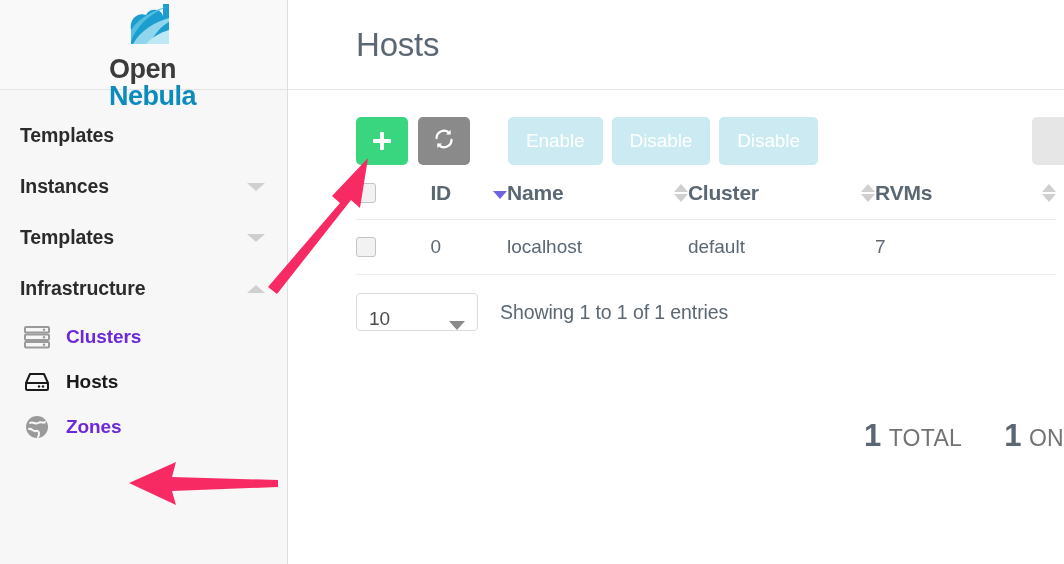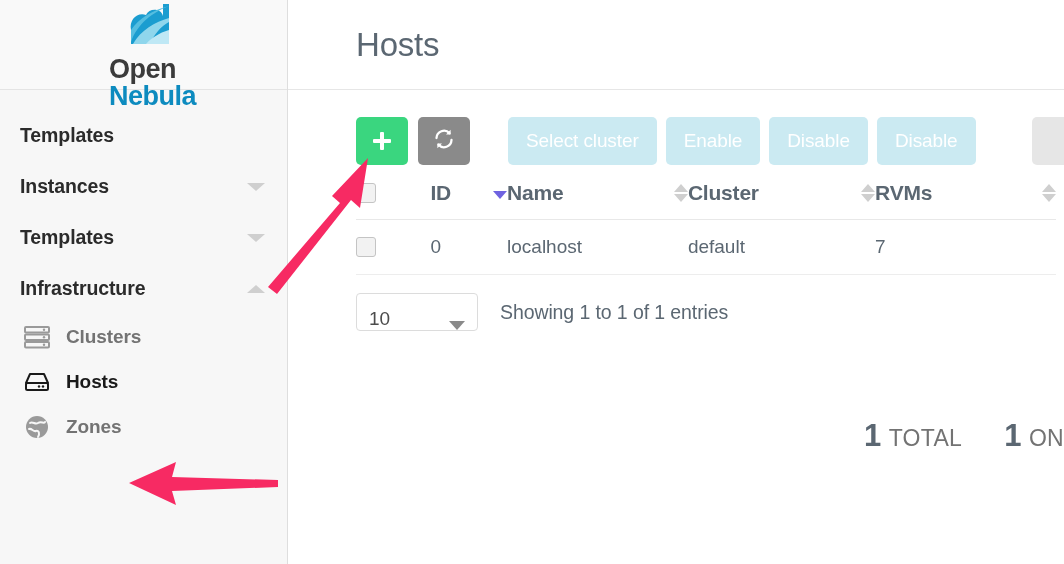--- a/index.html
+++ b/index.html
@@ -97,21 +97,21 @@
     height: 26px;
     flex: 0 0 30px;
     margin-right: 14px;
     display: flex;
     align-items: center;
     justify-content: center;
   }
   .sub-label {
     font-size: 19px;
     font-weight: bold;
-    color: #737373;
+    color: #6d28d9;
     letter-spacing: -0.1px;
   }
   .sub-item.active .sub-label { color: #1a1a1a; }
 
   
   .main {
     flex: 1 1 auto;
     height: 564px;
     background: #ffffff;
     position: relative;
@@ -420,21 +420,20 @@
         <span>
           <svg width="24" height="24" viewBox="0 0 24 24">
             <path d="M4.5 11 A7.5 7.5 0 0 1 17.5 6.2" fill="none" stroke="#fff" stroke-width="2.3" stroke-linecap="round"></path>
             <path d="M19.5 13 A7.5 7.5 0 0 1 6.5 17.8" fill="none" stroke="#fff" stroke-width="2.3" stroke-linecap="round"></path>
             <path d="M18.6 2.8 L18.6 7.4 L14 7.4 Z" fill="#fff"></path>
             <path d="M5.4 21.2 L5.4 16.6 L10 16.6 Z" fill="#fff"></path>
           </svg>
         </span>
       </button>
 
-      <button class="btn btn-teal">Select cluster</button>
       <button class="btn btn-teal">Enable</button>
       <button class="btn btn-teal">Disable</button>
       <button class="btn btn-teal">Disable</button>
     </div>
 
     <button class="btn btn-gray-right">
       <span></span>
     </button>
 
     <div class="table-wrap">

